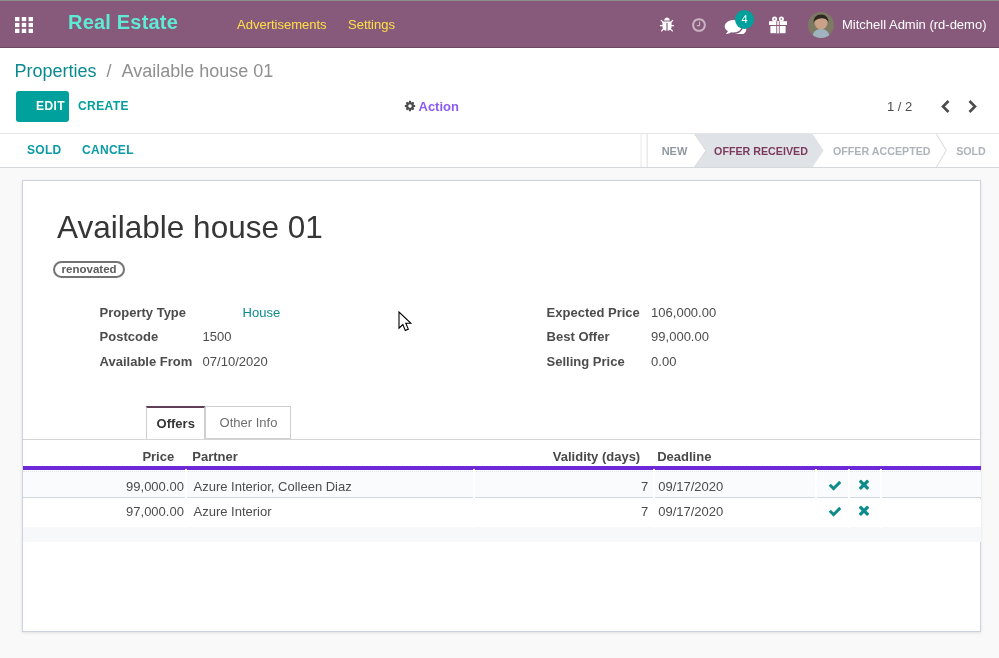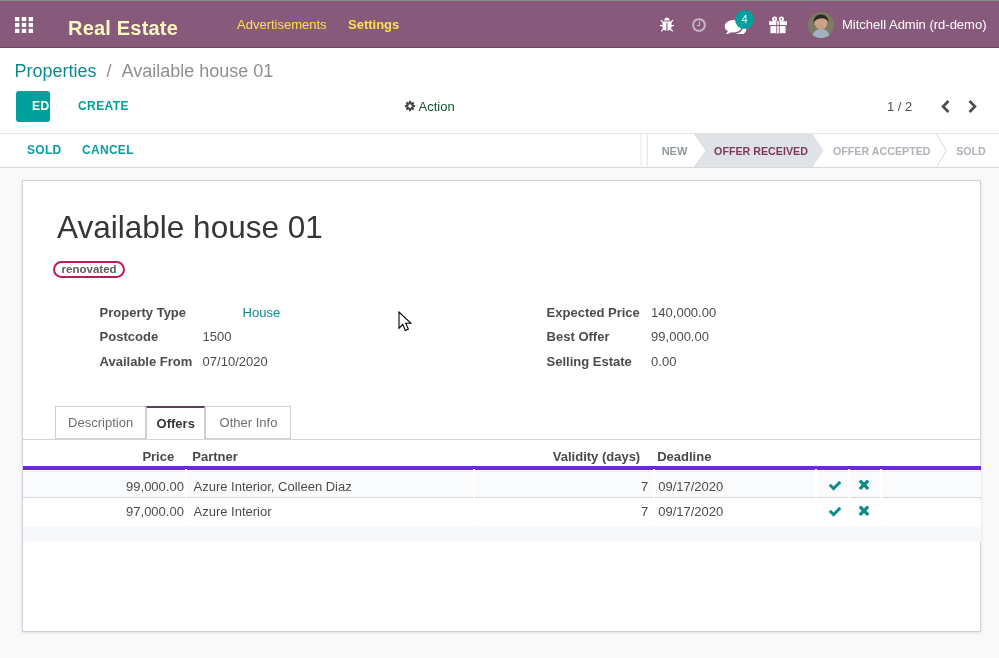--- a/index.html
+++ b/index.html
@@ -1,44 +1,44 @@
 <!DOCTYPE html>
 <html><head>
 <meta charset="utf-8">
 <style>
 * { margin:0; padding:0; box-sizing:border-box; }
 html,body { width:999px; height:658px; overflow:hidden; }
 body { font-family:"Liberation Sans", sans-serif; background:#fff; position:relative; }
 .abs { position:absolute; }
 .topline { position:absolute; left:0; top:0; width:999px; height:1px; background:#8e8e8e; }
 .navbar { position:absolute; left:0; top:1px; width:999px; height:47px; background:#875A7B; border-bottom:1px solid #6e4964; }
-.navbar .brand { position:absolute; left:68px; top:16px; color:#fef9c3; font-size:20px; font-weight:700; letter-spacing:0.2px; }
+.navbar .brand { position:absolute; left:68px; top:10px; color:#5eead4; font-size:20px; font-weight:700; letter-spacing:0.2px; }
 .navmenu { position:absolute; top:16px; color:#fde047; font-size:13px; }
 .gridicon { position:absolute; left:15px; top:16px; }
 .badge4 { position:absolute; left:735px; top:9px; width:19px; height:19px; background:#00A09D; border-radius:50%; color:#fff; font-size:11px; text-align:center; line-height:19px; }
 .avatar { position:absolute; left:808px; top:11px; width:26px; height:26px; border-radius:50%; overflow:hidden; }
 .username { position:absolute; left:842px; top:15.5px; color:#fff; font-size:13px; }
 
 .breadcrumb { position:absolute; left:14.5px; top:60.5px; font-size:18px; white-space:nowrap; }
 .breadcrumb a { color:#0a8a90; text-decoration:none; }
 .breadcrumb .sep { color:#8f8f8f; padding:0 5px; }
 .breadcrumb .cur { color:#8f8f8f; }
 
-.btn-edit { position:absolute; left:16px; top:91px; width:34px; height:31px; background:#00A09D; border-radius:3px; color:#fff; font-size:12px; font-weight:700; text-align:center; line-height:31px; letter-spacing:0.4px;padding-left:16px; }
+.btn-edit { position:absolute; left:16px; top:91px; width:53px; height:31px; background:#00A09D; border-radius:3px; color:#fff; font-size:12px; font-weight:700; text-align:center; line-height:31px; letter-spacing:0.4px;padding-left:16px; }
 .btn-create { position:absolute; left:78px; top:91px; height:31px; color:#00A09D; font-size:12px; font-weight:700; line-height:31px; letter-spacing:0.4px; }
-.action { position:absolute; left:404px; top:91px; height:31px; line-height:31px; font-size:13px; font-weight:400; color:#14532d; }
+.action { position:absolute; left:404px; top:91px; height:31px; line-height:31px; font-size:13px; font-weight:700; color:#8b5cf6; }
 .pager { position:absolute; left:887px; top:91px; height:31px; line-height:31px; font-size:13px; color:#4c4c4c; }
 
 .statusbar { position:absolute; left:0; top:133px; width:999px; height:35px; background:#fff; border-top:1px solid #e5e5e5; border-bottom:1px solid #d5d8db; }
 .sb-btn { position:absolute; top:0; height:33px; line-height:33px; color:#0a9ba4; font-size:12px; font-weight:700; letter-spacing:0.3px; }
 
 .pagebg { position:absolute; left:0; top:168px; width:999px; height:490px; background:#f9f9f9; }
 .sheet { position:absolute; left:21.6px; top:180px; width:959px; height:452px; background:#fff; border:1px solid #cdd2dc; box-shadow:0 1px 3px rgba(0,0,0,0.1); }
 .title { position:absolute; left:34.5px; top:27.5px; font-size:31.5px; color:#363636; white-space:nowrap; }
-.tag { position:absolute; left:30.5px; top:79.5px; height:17px; border:2px solid #be185d; border-radius:9px; color:#5c5c5c; font-size:11.5px; font-weight:700; line-height:12.5px; padding:0 6.5px; }
+.tag { position:absolute; left:30.5px; top:79.5px; height:17px; border:2px solid #737373; border-radius:9px; color:#5c5c5c; font-size:11.5px; font-weight:700; line-height:12.5px; padding:0 6.5px; }
 
 .flabel { position:absolute; font-weight:700; font-size:13px; color:#4c4c4c; white-space:nowrap;padding-left:46px; }
 .fval { position:absolute; font-size:13px; color:#4c4c4c; white-space:nowrap; }
 .fval a { color:#0a8a90; text-decoration:none; }
 
 .tab { position:absolute; height:33px; line-height:31px; font-size:13px; color:#6e6e6e; text-align:center; border:1px solid #cfcfcf; background:#fff; top:225px; }
 .tab.active { color:#363636; font-weight:700; border-top:2px solid #5f3f57; border-bottom:0; height:34px; }
 .tabstrip { position:absolute; left:0; top:257.5px; width:958px; height:1px; background:#d5d5d5; }
 
 .table { position:absolute; left:0; top:258.5px; width:958px; font-size:13px; color:#4c4c4c; }
@@ -61,21 +61,21 @@
       <rect x="0" y="5.9" width="4.4" height="4.2"></rect>
         <rect x="6.8" y="5.9" width="4.4" height="4.2"></rect>
         <rect x="13.6" y="5.9" width="4.4" height="4.2"></rect>
       <rect x="0" y="11.8" width="4.4" height="4.2"></rect>
         <rect x="6.8" y="11.8" width="4.4" height="4.2"></rect>
         <rect x="13.6" y="11.8" width="4.4" height="4.2"></rect>
     </g>
   </svg>
   <div class="brand">Real Estate</div>
   <div class="navmenu" style="left:237px;">Advertisements</div>
-  <div class="navmenu" style="left:348px;font-weight:bold;">Settings</div>
+  <div class="navmenu" style="left:348px;">Settings</div>
   <svg class="abs" style="left:659px;top:16px;" width="16" height="16" viewBox="0 0 1792 1792">
       <path fill="#fff" d="M1696 960q0 26-19 45t-45 19h-224q0 171-67 290l208 209q19 19 19 45t-19 45q-18 19-45 19t-45-19l-198-197q-5 5-15 13t-42 28.5-65 36.5-82 29-97 13v-896h-128v896q-51 0-101.5-13.5t-87-33-66-39-43.5-32.5l-15-14-183 207q-20 21-48 21-24 0-43-16-19-18-20.5-44.5t15.5-46.5l202-227q-58-114-58-274h-224q-26 0-45-19t-19-45 19-45 45-19h224v-294l-173-173q-19-19-19-45t19-45 45-19 45 19l173 173h844l173-173q19-19 45-19t45 19 19 45-19 45l-173 173v294h224q26 0 45 19t19 45zm-480-576h-640q0-133 93.5-226.5t226.5-93.5 226.5 93.5 93.5 226.5z"></path>
     </svg>
   <svg class="abs" style="left:691px;top:16px;opacity:0.55;" width="16" height="16" viewBox="0 0 1792 1792">
       <path fill="#fff" d="M1024 544v448q0 14-9 23t-23 9h-320q-14 0-23-9t-9-23v-64q0-14 9-23t23-9h224v-352q0-14 9-23t23-9h64q14 0 23 9t9 23zm416 352q0-148-73-273t-198-198-273-73-273 73-198 198-73 273 73 273 198 198 273 73 273-73 198-198 73-273zm224 0q0 209-103 385.5t-279.5 279.5-385.5 103-385.5-103-279.5-279.5-103-385.5 103-385.5 279.5-279.5 385.5-103 385.5 103 279.5 279.5 103 385.5z"></path>
     </svg>
   <svg class="abs" style="left:724px;top:16px;" width="23" height="17" viewBox="0 0 1792 1408">
       <path fill="#fff" d="M1408 768q0 139-94 257t-256.5 186.5-353.5 68.5q-86 0-176-16-124 88-278 128-36 9-86 16h-3q-11 0-20.5-8t-11.5-21q-1-3-1-6.5t0.5-6.5 2-6l2.5-5t3.5-5.5 4-5 4.5-5 4-4.5q5-6 23-25t26-29.5 22.5-29 25-38.5 20.5-44q-124-72-195-177t-71-224q0-139 94-257t256.5-186.5 353.5-68.5 353.5 68.5 256.5 186.5 94 257zm384 256q0 120-71 224.5t-195 176.5q10 24 20.5 44t25 38.5 22.5 29 26 29.5 23 25q1 1 4 4.5t4.5 5 4 5 3.5 5.5l2.5 5t2 6 0.5 6.5-1 6.5q-3 14-13 22t-22 7q-50-7-86-16-154-40-278-128-90 16-176 16-271 0-472-132 58 4 88 4 161 0 309-45t264-129q125-92 192-212t67-254q0-77-23-152 129 71 204 178t75 230z"></path>
     </svg>
   <div class="badge4">4</div>
@@ -142,27 +142,26 @@
   <div class="title">Available house 01</div>
   <div class="tag">renovated</div>
 
   <div class="flabel" style="left:31px; top:123.5px;">Property Type</div>
   <div class="fval" style="left:180px; top:123.5px;margin-left:40px;"><a>House</a></div>
   <div class="flabel" style="left:31px; top:148px;">Postcode</div>
   <div class="fval" style="left:180px; top:148px;">1500</div>
   <div class="flabel" style="left:31px; top:172.5px;">Available From</div>
   <div class="fval" style="left:180px; top:172.5px;">07/10/2020</div>
   <div class="flabel" style="left:478px; top:123.5px;">Expected Price</div>
-  <div class="fval" style="left:628.5px; top:123.5px;">140,000.00</div>
+  <div class="fval" style="left:628.5px; top:123.5px;">106,000.00</div>
   <div class="flabel" style="left:478px; top:148px;">Best Offer</div>
   <div class="fval" style="left:628.5px; top:148px;">99,000.00</div>
-  <div class="flabel" style="left:478px; top:172.5px;">Selling Estate</div>
+  <div class="flabel" style="left:478px; top:172.5px;">Selling Price</div>
   <div class="fval" style="left:628.5px; top:172.5px;">0.00</div>
 
-  <div class="tab" style="left:32.7px; width:90.7px;">Description</div>
   <div class="tab active" style="left:123.4px; width:59.5px;">Offers</div>
   <div class="tab" style="left:182.9px; width:86px;">Other Info</div>
   <div class="tabstrip"></div>
 
   <div class="table">
     <div class="thead">
       <div class="cell" style="right:806.4px; top:9.4px;">Price</div>
       <div class="cell" style="left:169.7px; top:9.4px;">Partner</div>
       <div class="cell" style="right:340.4px; top:9.4px;">Validity (days)</div>
       <div class="cell" style="left:634.6px; top:9.4px;">Deadline</div>

